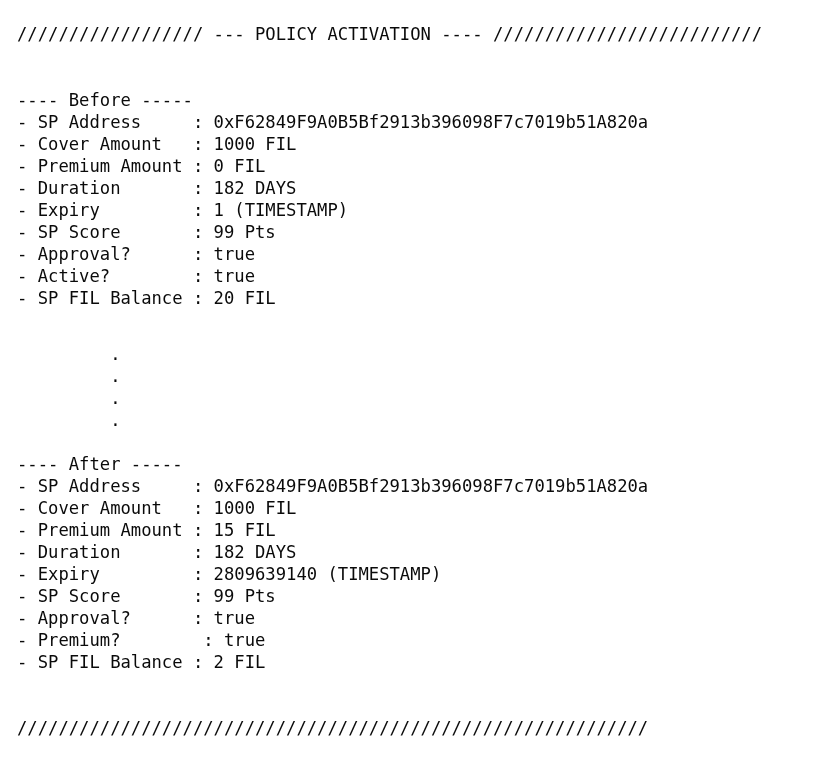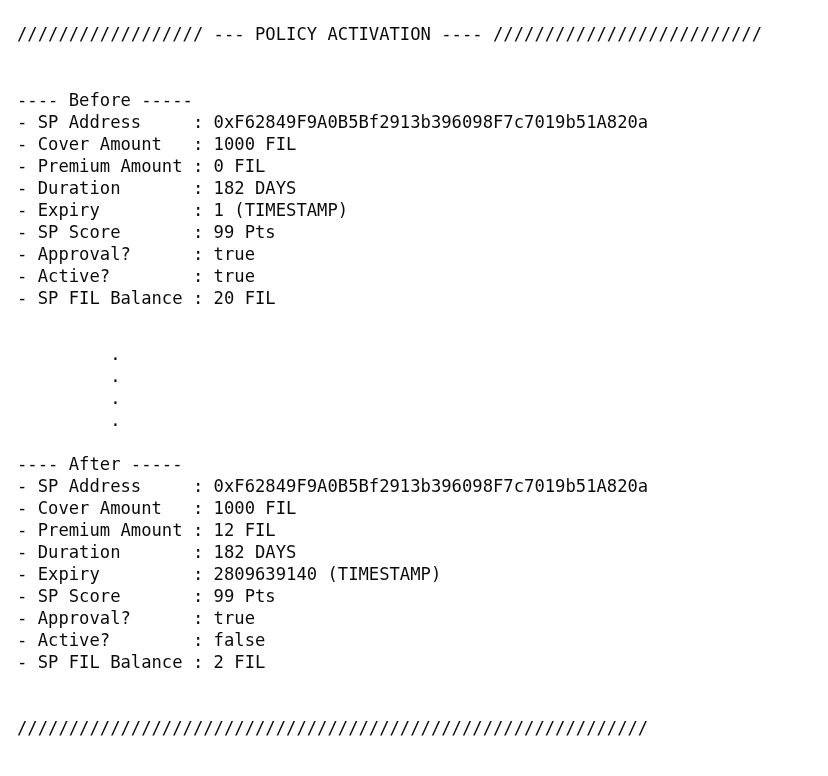--- a/index.html
+++ b/index.html
@@ -79,25 +79,25 @@
   <div class="line flow">         .</div>
   <div class="line flow">         .</div>
   <div class="line flow">         .</div>
 
   <div class="spacer-22"></div>
 
   <div class="line section-head">---- After -----</div>
 
   <div class="line kv">- SP Address     : 0xF62849F9A0B5Bf2913b396098F7c7019b51A820a</div>
   <div class="line kv">- Cover Amount   : 1000 FIL</div>
-  <div class="line kv">- Premium Amount : 12 FIL</div>
+  <div class="line kv">- Premium Amount : 15 FIL</div>
   <div class="line kv">- Duration       : 182 DAYS</div>
   <div class="line kv">- Expiry         : 2809639140 (TIMESTAMP)</div>
   <div class="line kv">- SP Score       : 99 Pts</div>
   <div class="line kv">- Approval?      : true</div>
-  <div class="line kv">- Active?        : false</div>
+  <div class="line kv">- Premium?        : true</div>
   <div class="line kv">- SP FIL Balance : 2 FIL</div>
 
   <div class="spacer-44"></div>
 
   <div class="rule-line line">/////////////////////////////////////////////////////////////</div>
 
 </div>
 
 </body></html>

